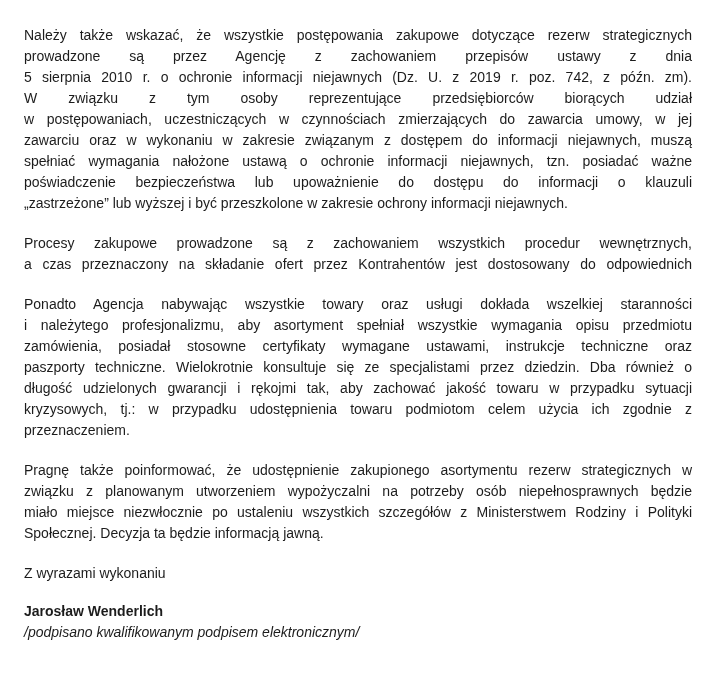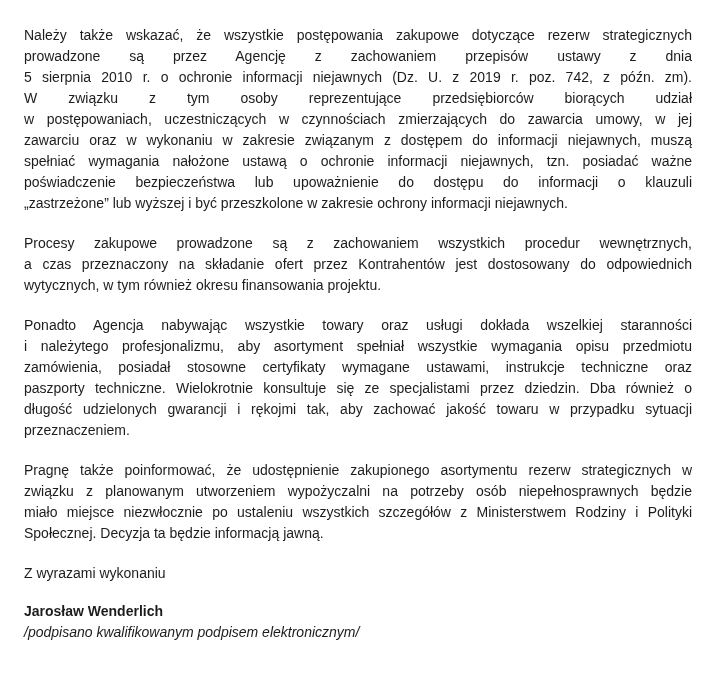--- a/index.html
+++ b/index.html
@@ -62,29 +62,29 @@
     <div class="ln just">w postępowaniach, uczestniczących w czynnościach zmierzających do zawarcia umowy, w jej</div>
     <div class="ln just">zawarciu oraz w wykonaniu w zakresie związanym z dostępem do informacji niejawnych, muszą</div>
     <div class="ln just">spełniać wymagania nałożone ustawą o ochronie informacji niejawnych, tzn. posiadać ważne</div>
     <div class="ln just">poświadczenie bezpieczeństwa lub upoważnienie do dostępu do informacji o klauzuli</div>
     <div class="ln last">„zastrzeżone” lub wyższej i być przeszkolone w zakresie ochrony informacji niejawnych.</div>
   </div>
 
   <div class="paragraph">
     <div class="ln just">Procesy zakupowe prowadzone są z zachowaniem wszystkich procedur wewnętrznych,</div>
     <div class="ln just">a czas przeznaczony na składanie ofert przez Kontrahentów jest dostosowany do odpowiednich</div>
-    <div class="ln last">wytycznych, w tym również okresu finansowania projektu.</div>
   </div>
 
   <div class="paragraph">
     <div class="ln just">Ponadto Agencja nabywając wszystkie towary oraz usługi dokłada wszelkiej staranności</div>
     <div class="ln just">i należytego profesjonalizmu, aby asortyment spełniał wszystkie wymagania opisu przedmiotu</div>
     <div class="ln just">zamówienia, posiadał stosowne certyfikaty wymagane ustawami, instrukcje techniczne oraz</div>
     <div class="ln just">paszporty techniczne. Wielokrotnie konsultuje się ze specjalistami przez dziedzin. Dba również o</div>
     <div class="ln just">długość udzielonych gwarancji i rękojmi tak, aby zachować jakość towaru w przypadku sytuacji</div>
+    <div class="ln just">kryzysowych, tj.: w przypadku udostępnienia towaru podmiotom celem użycia ich zgodnie z</div>
     <div class="ln last">przeznaczeniem.</div>
   </div>
 
   <div class="paragraph">
     <div class="ln just">Pragnę także poinformować, że udostępnienie zakupionego asortymentu rezerw strategicznych w</div>
     <div class="ln just">związku z planowanym utworzeniem wypożyczalni na potrzeby osób niepełnosprawnych będzie</div>
     <div class="ln just">miało miejsce niezwłocznie po ustaleniu wszystkich szczegółów z Ministerstwem Rodziny i Polityki</div>
     <div class="ln last">Społecznej. Decyzja ta będzie informacją jawną.</div>
   </div>
 

